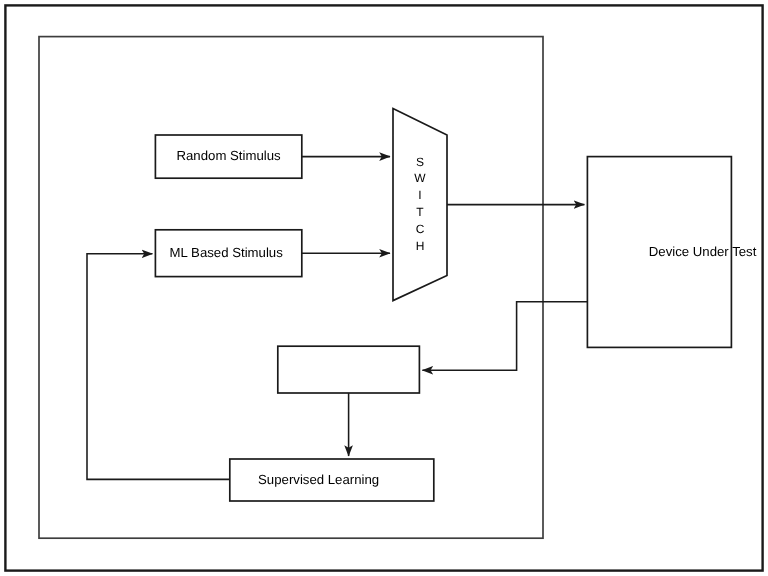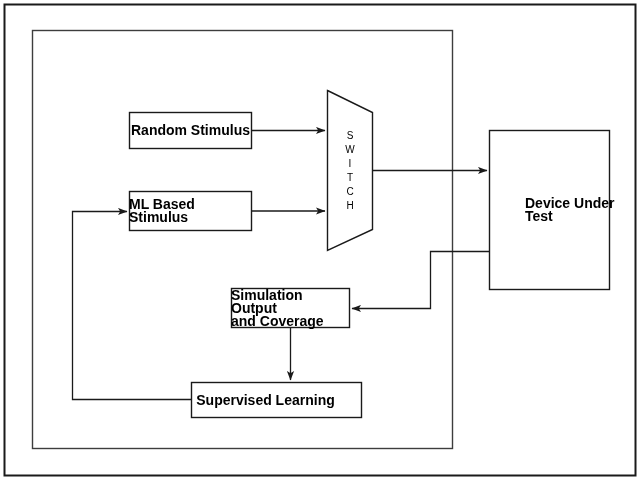--- a/index.html
+++ b/index.html
@@ -22,28 +22,27 @@
     left: 0;
     top: 0;
     width: 640px;
     height: 480px;
   }
   .node-label {
     position: absolute;
     display: flex;
     align-items: center;
     justify-content: center;
-    text-align: left;
+    text-align: center;
     color: #000000;
-    font-size: 14px;
+    font-size: 11px;
     line-height: 13px;
     font-family: "Liberation Sans", sans-serif;
     pointer-events: none;
     white-space: pre-line;
-    font-weight: bold;
   }
   .title-label {
     position: absolute;
     color: #000000;
     font-size: 15px;
     font-family: "Liberation Sans", sans-serif;
   }
   .switch-label {
     position: absolute;
     display: flex;
@@ -107,18 +106,16 @@
     <span>S</span>
     <span>W</span>
     <span>I</span>
     <span>T</span>
     <span>C</span>
     <span>H</span>
   </div>
 
   <div class="node-label" style="left:489px; top:130px; width:121px; height:160px;padding-left:36px;">Device Under Test</div>
 
-  <div class="node-label" style="left:231px; top:288px; width:119px; height:40px;">Simulation Output
-and Coverage</div>
 
   <div class="node-label" style="left:191px; top:382px; width:149px; height:36px;">Supervised Learning</div>
 
 </div>
 
 </body></html>

